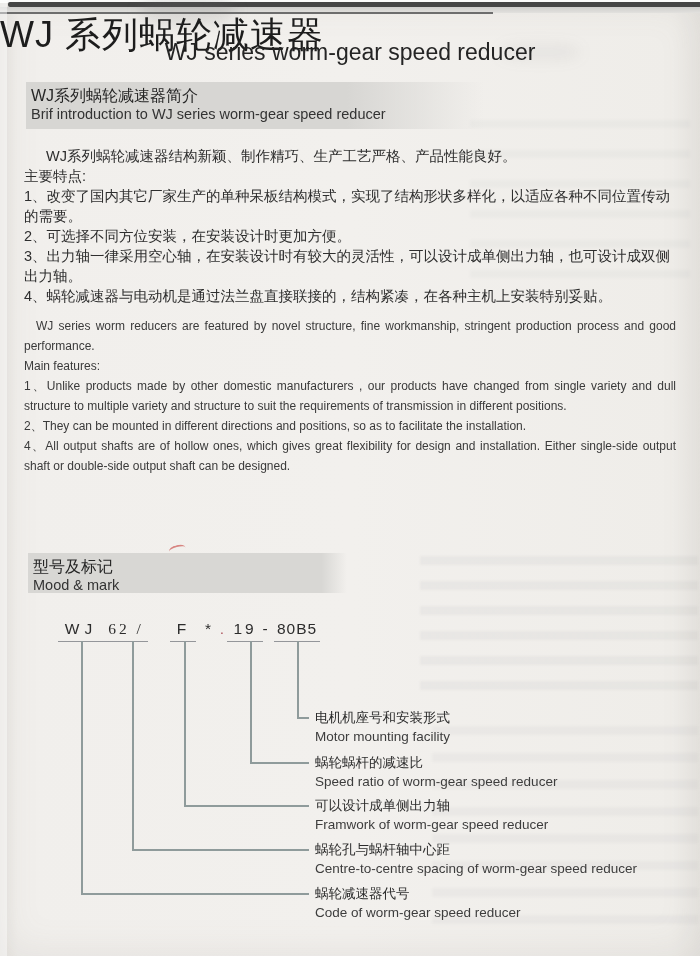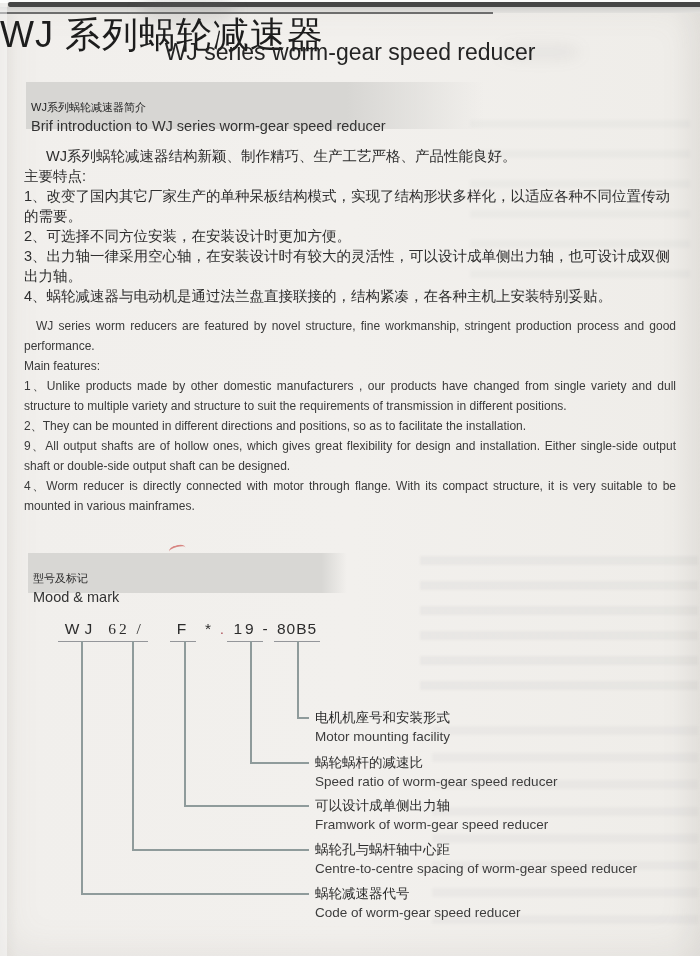--- a/index.html
+++ b/index.html
@@ -30,21 +30,21 @@
   .title{position:absolute;top:11px;left:0;width:100%;text-align:left;
          font-size:36px;font-weight:500;letter-spacing:1px;color:#1d1d1d;}
   .subtitle{position:absolute;top:39px;left:0;width:100%;text-align:center;
             font-size:23px;color:#242424;}
   
   .sh{position:absolute;}
   .sh1{top:82px;left:26px;width:458px;height:47px;
        background:linear-gradient(90deg,#d7d6d3 0 70%,rgba(215,214,211,0) 100%);}
   .sh2{top:553px;left:28px;width:319px;height:40px;
        background:linear-gradient(90deg,#d8d7d4 0 92%,rgba(216,215,212,0) 100%);}
-  .sh .cnl{font-size:11px;font-weight:500;color:#262626;padding:16px 0 0 5px;line-height:19px;}
+  .sh .cnl{font-size:16px;font-weight:500;color:#262626;padding:4px 0 0 5px;line-height:19px;}
   .sh .enl{font-size:14.5px;color:#333;padding:1px 0 0 5px;line-height:17px;}
   .redmark{position:absolute;left:169px;top:545px;width:17px;height:7px;
            border-top:2px solid rgba(198,62,58,.6);border-radius:50%;transform:rotate(-14deg);}
   
   .cn-block{position:absolute;top:146px;left:24px;width:655px;
             font-size:14.5px;line-height:20px;color:#2e2e2e;font-weight:500;}
   .cn-block p{margin:0;}
   .cn-block .ind{text-indent:22px;}
   .en-block{position:absolute;top:316px;left:24px;width:652px;
             font-size:12px;line-height:20px;color:#3a3a3a;}
@@ -107,22 +107,21 @@
     <p>2、可选择不同方位安装，在安装设计时更加方便。</p>
     <p>3、出力轴一律采用空心轴，在安装设计时有较大的灵活性，可以设计成单侧出力轴，也可设计成双侧出力轴。</p>
     <p>4、蜗轮减速器与电动机是通过法兰盘直接联接的，结构紧凑，在各种主机上安装特别妥贴。</p>
   </div>
 
   <div class="en-block">
     <p class="ind j">WJ series worm reducers are featured by novel structure, fine workmanship, stringent production process and good performance.</p>
     <p>Main features:</p>
     <p class="j">1、Unlike products made by other domestic manufacturers , our products have changed from single variety and dull structure to multiple variety and structure to suit the requirements of transmission in different positions.</p>
     <p>2、They can be mounted in different directions and positions, so as to facilitate the installation.</p>
-    <p class="j">9、All output shafts are of hollow ones, which gives great flexibility for design and installation. Either single-side output shaft or double-side output shaft can be designed.</p>
-    <p class="j">4、Worm reducer is directly connected with motor through flange. With its compact structure, it is very suitable to be mounted in various mainframes.</p>
+    <p class="j">4、All output shafts are of hollow ones, which gives great flexibility for design and installation. Either single-side output shaft or double-side output shaft can be designed.</p>
   </div>
 
   <div class="sh sh2">
     <div class="cnl">型号及标记</div>
     <div class="enl">Mood &amp; mark</div>
   </div>
   <div class="redmark"></div>
 
   <div class="diagram">
     <span class="tok u t-wj">WJ</span>

